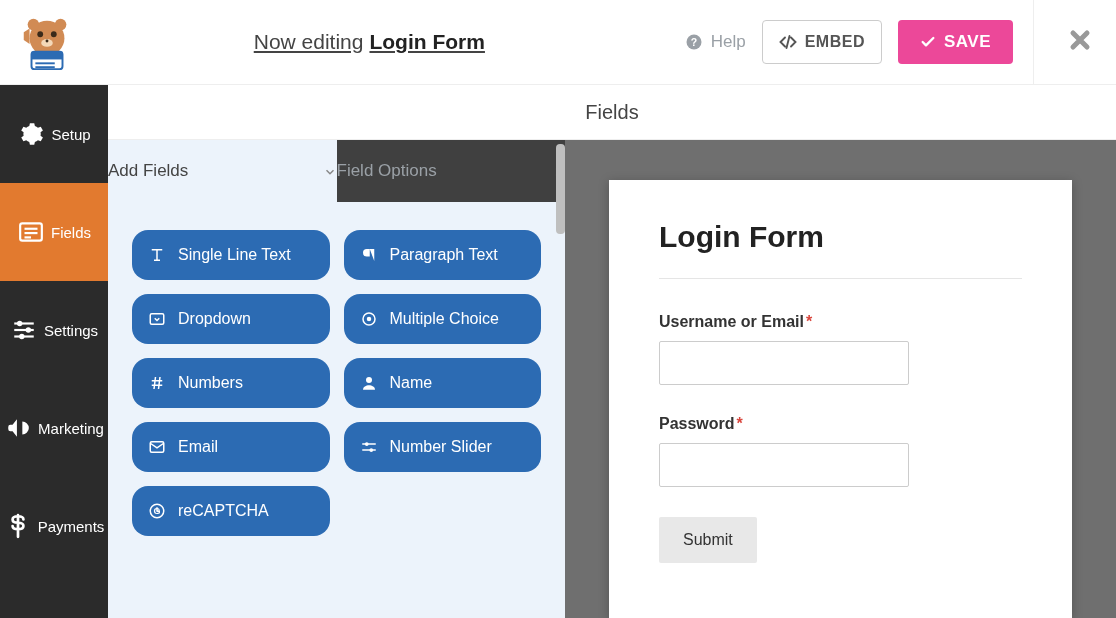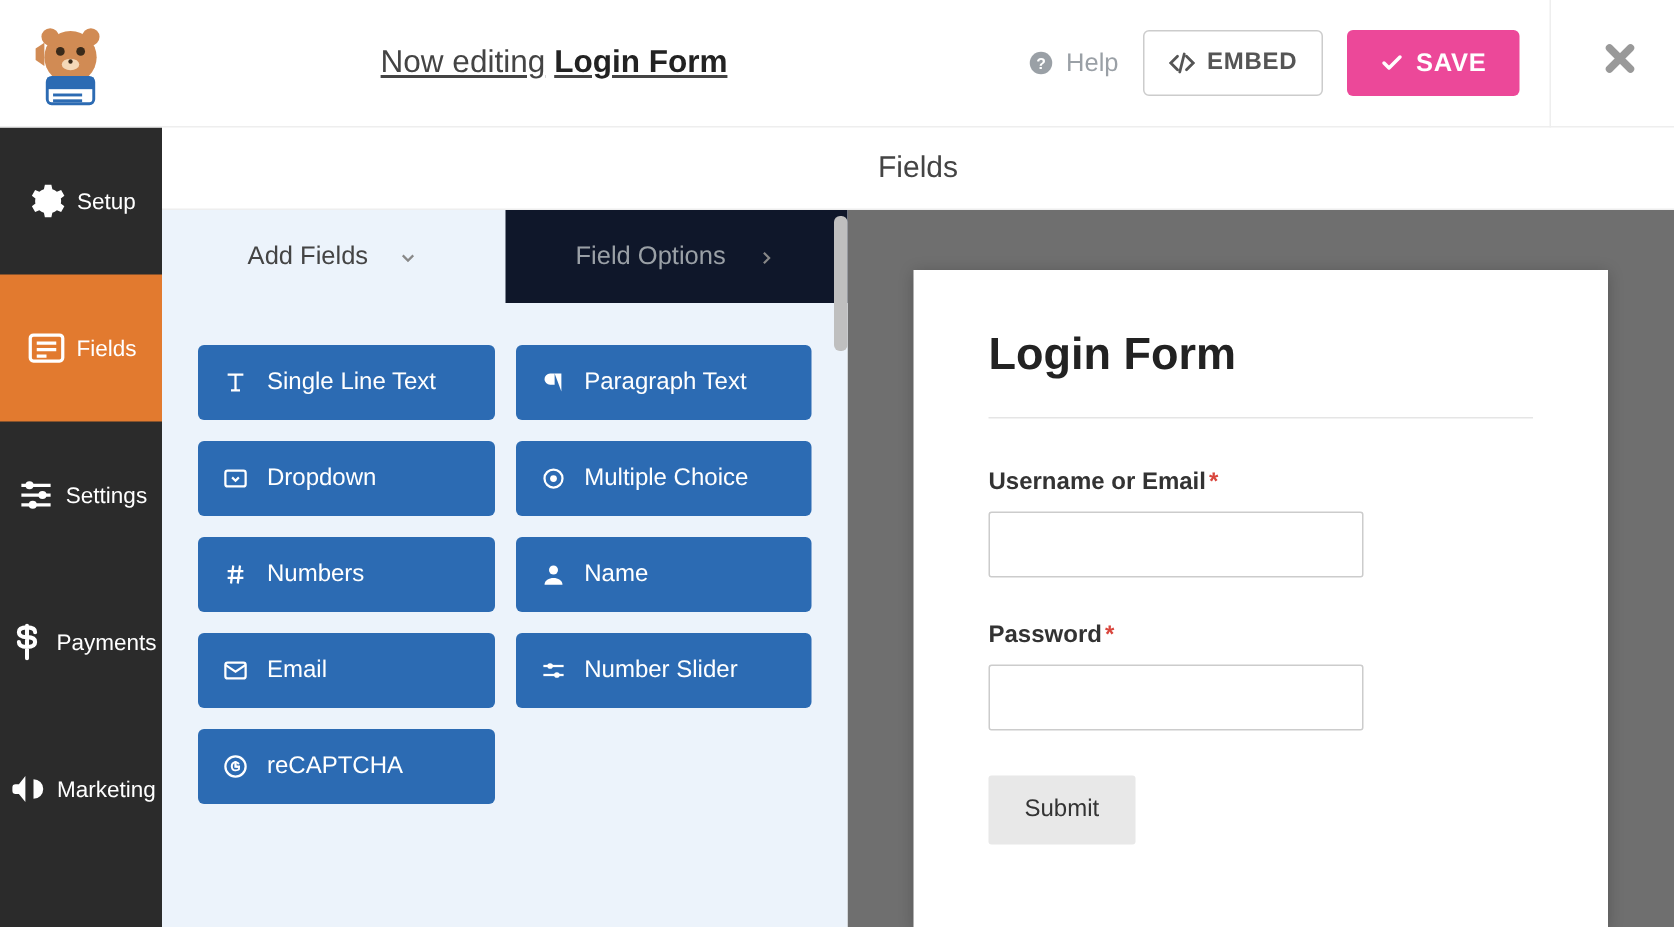--- a/index.html
+++ b/index.html
@@ -30,26 +30,26 @@
   .side-icon svg { width:26px; height:26px; fill:#fff; }
 
   
   .main { flex:1; display:flex; flex-direction:column; overflow:hidden; }
   .main-header { height:55px; display:flex; align-items:center; justify-content:center; font-size:20px; color:#444; font-weight:500; border-bottom:1px solid #eee; background:#fff;}
   .main-body { flex:1; display:flex; overflow:hidden; }
 
   
   .panel { width:457px; display:flex; flex-direction:column; background:#ecf3fb; position:relative; }
   .panel-tabs { display:flex; height:62px; }
-  .panel-tab { flex:1; display:flex; align-items:center; justify-content:center; gap:20px; font-size:17px; color:#444; cursor:pointer; }
-  .panel-tab.inactive { background:#0f172a; color:#9aa0a6; }
+  .panel-tab { flex:1; display:flex; align-items:center; justify-content:space-between; gap:20px; font-size:17px; color:#444; cursor:pointer; }
+  .panel-tab.inactive { background:#404040; color:#9aa0a6; }
   .panel-groups { padding: 28px 24px 0 24px; overflow-y:auto; }
   .group-header { display:flex; align-items:center; justify-content:space-between; font-size:18px; color:#3c3c3c; padding: 4px 4px 14px 4px; border-bottom:1px solid #c9d9eb; margin-bottom:20px; cursor:pointer; }
   .field-grid { display:grid; grid-template-columns: 1fr 1fr; gap:14px 14px; }
-  .field-btn { background:#2c6bb3; color:#fff; border-radius:4px; height:50px; display:flex; align-items:center; gap:12px; padding:0 16px; font-size:16px; cursor:pointer; font-weight:500;}
+  .field-btn { background:#2c6bb3; color:#fff; border-radius:16px; height:50px; display:flex; align-items:center; gap:12px; padding:0 16px; font-size:16px; cursor:pointer; font-weight:500;}
   .field-btn .fi { width:18px; height:18px; display:flex; align-items:center; justify-content:center; flex:0 0 18px; }
   .field-btn svg { width:18px; height:18px; fill:#fff; }
   .scrollbar { position:absolute; top:4px; right:0; width:9px; height:90px; background:#bfbfbf; border-radius:4px; }
 
   
   .preview { flex:1; background:#6f6f6f; padding:40px 44px 0 44px; }
   .form-card { background:#fff; padding:40px 50px 0 50px; height:100%; box-shadow:0 2px 10px rgba(0,0,0,.25); }
   .form-title { font-size:30px; font-weight:800; color:#222; margin-bottom:24px; }
   .form-hr { height:1px; background:#e5e5e5; margin-bottom:34px; }
   .form-field { margin-bottom:30px; }
@@ -145,32 +145,32 @@
               <circle cx="16" cy="12" r="2.5" fill="#fff"></circle>
               <line x1="3" y1="18" x2="21" y2="18" stroke="#fff" stroke-width="2"></line>
               <circle cx="10" cy="18" r="2.5" fill="#fff"></circle>
             </svg>
           </span>
         <span class="side-label">Settings</span>
       </div>
       <div class="side-item">
         <span class="side-icon">
             <svg viewBox="0 0 24 24">
+              <path d="M3 11v2a2 2 0 002 2h2l4 5V4l-4 5H5a2 2 0 00-2 2zm13-5v12a5 5 0 000-12z"></path>
+            </svg>
+          </span>
+        <span class="side-label">Marketing</span>
+      </div>
+      <div class="side-item">
+        <span class="side-icon">
+            <svg viewBox="0 0 24 24">
               <path d="M12 2v20M17 6c0-2-2-3-5-3S7 4 7 6s2 3 5 3 5 1 5 3-2 3-5 3-5-1-5-3" fill="none" stroke="#fff" stroke-width="2.5" stroke-linecap="round"></path>
             </svg>
           </span>
         <span class="side-label">Payments</span>
-      </div>
-      <div class="side-item">
-        <span class="side-icon">
-            <svg viewBox="0 0 24 24">
-              <path d="M3 11v2a2 2 0 002 2h2l4 5V4l-4 5H5a2 2 0 00-2 2zm13-5v12a5 5 0 000-12z"></path>
-            </svg>
-          </span>
-        <span class="side-label">Marketing</span>
       </div>
     </div>
 
     <div class="main">
       <div class="main-header">
         <span>Fields</span>
       </div>
       <div class="main-body">
 
         <div class="panel">

